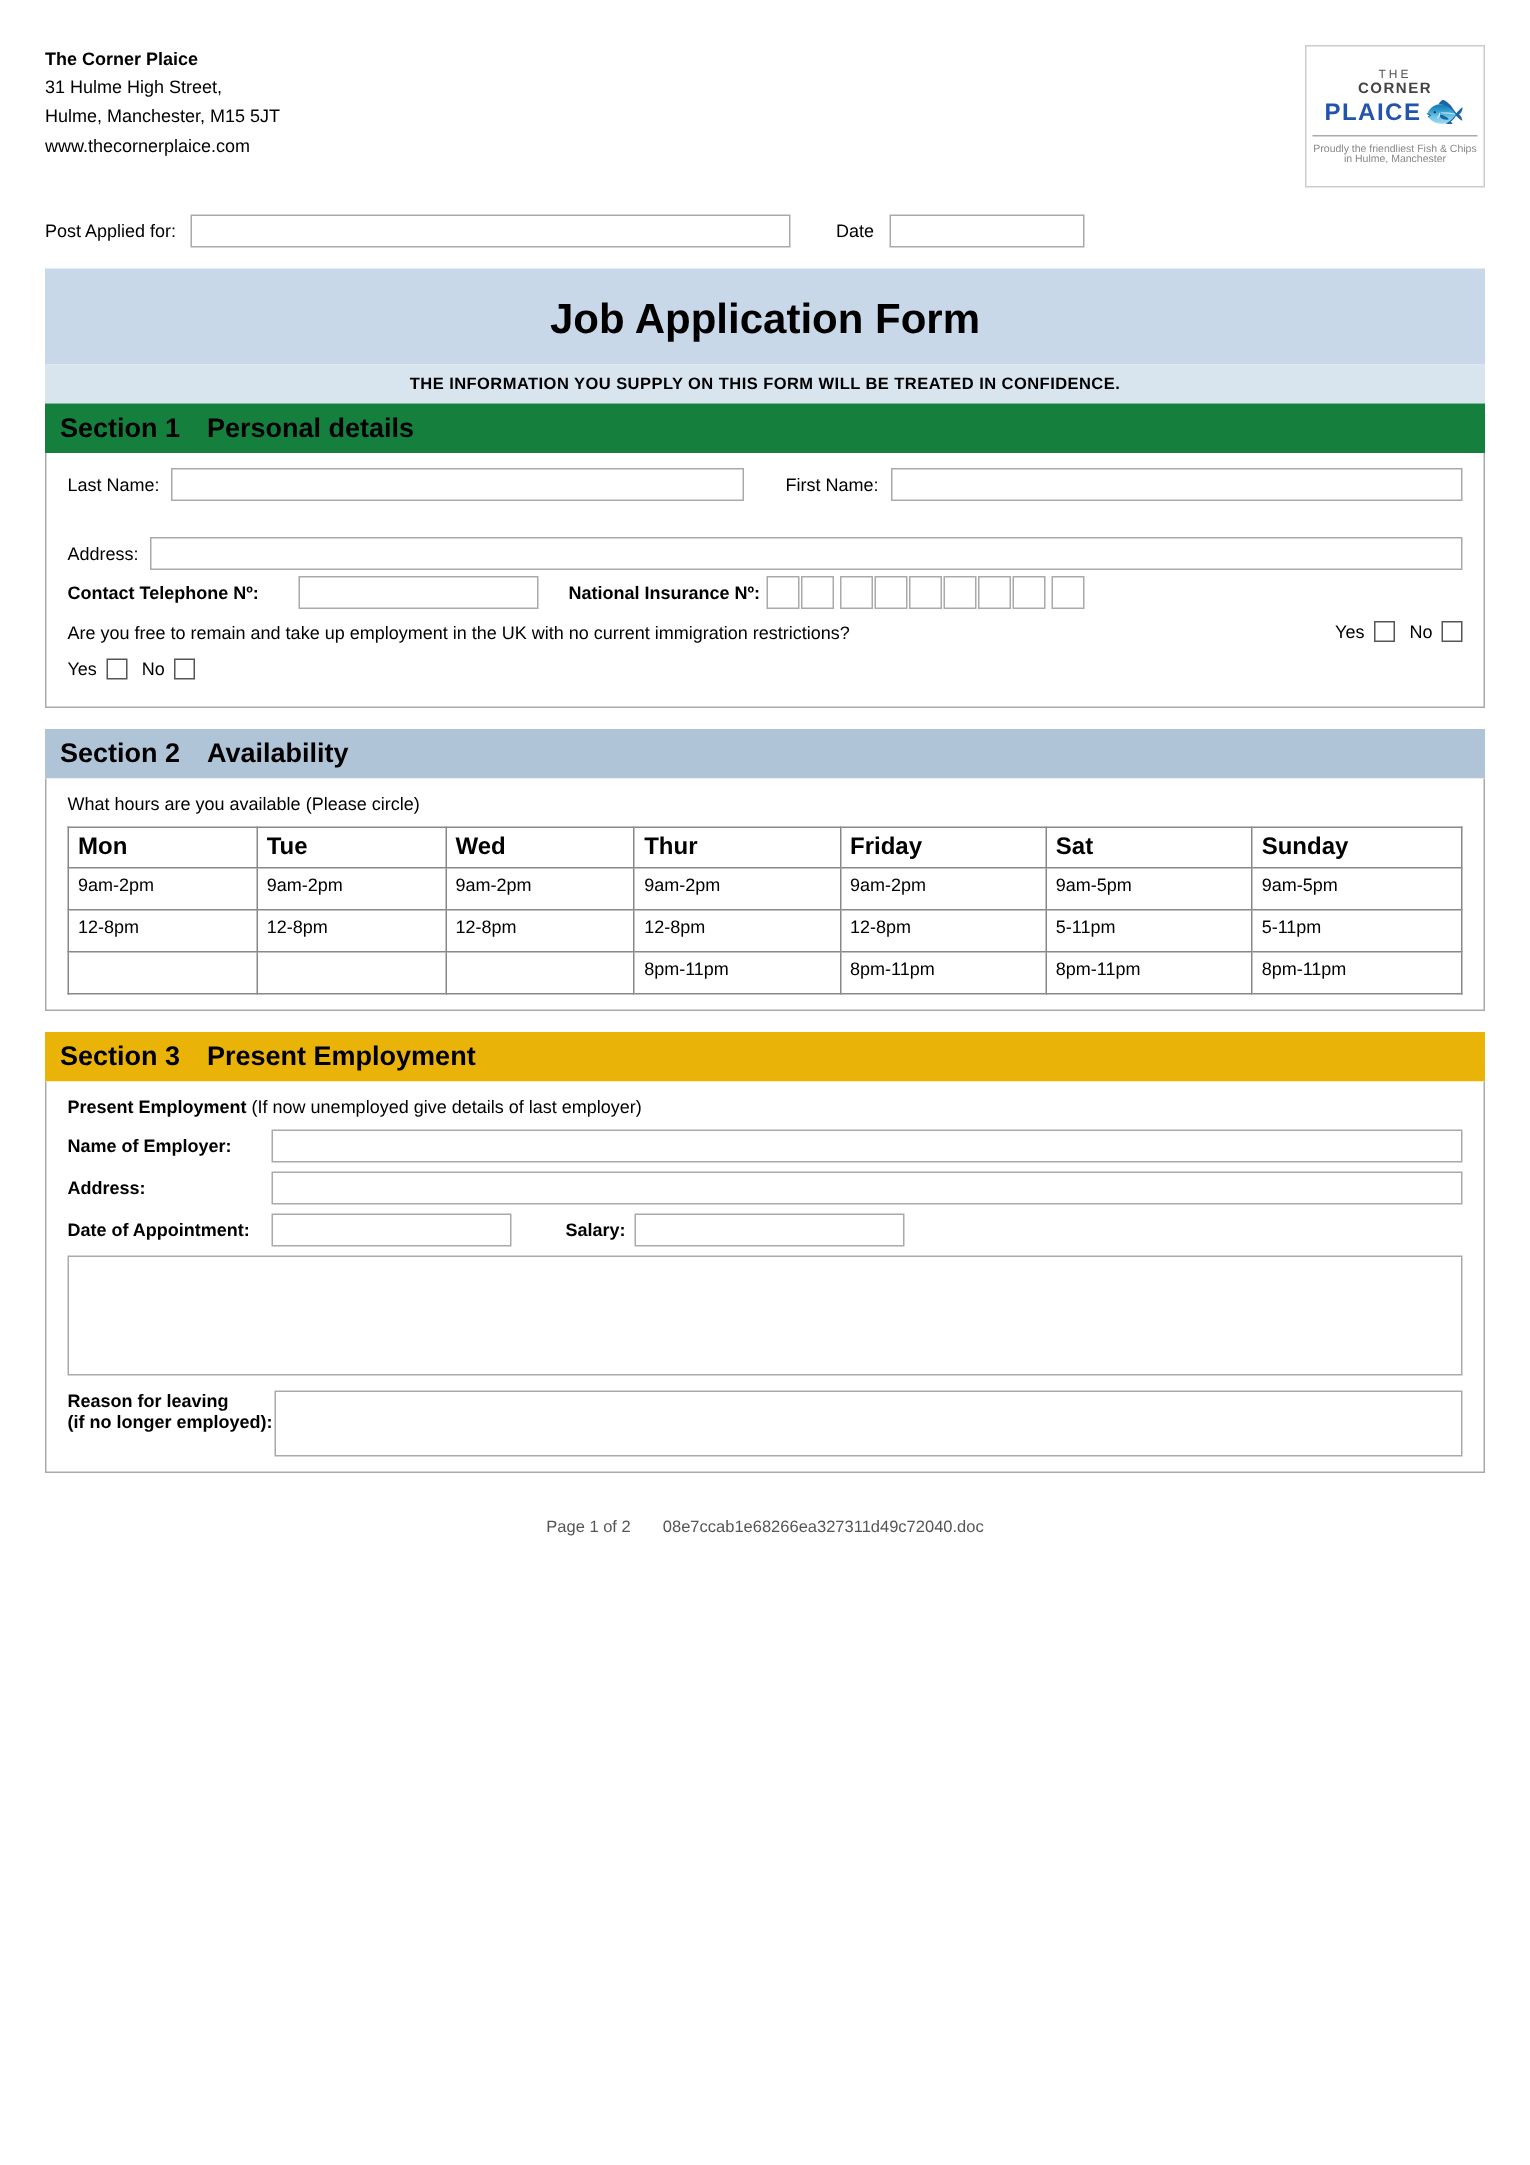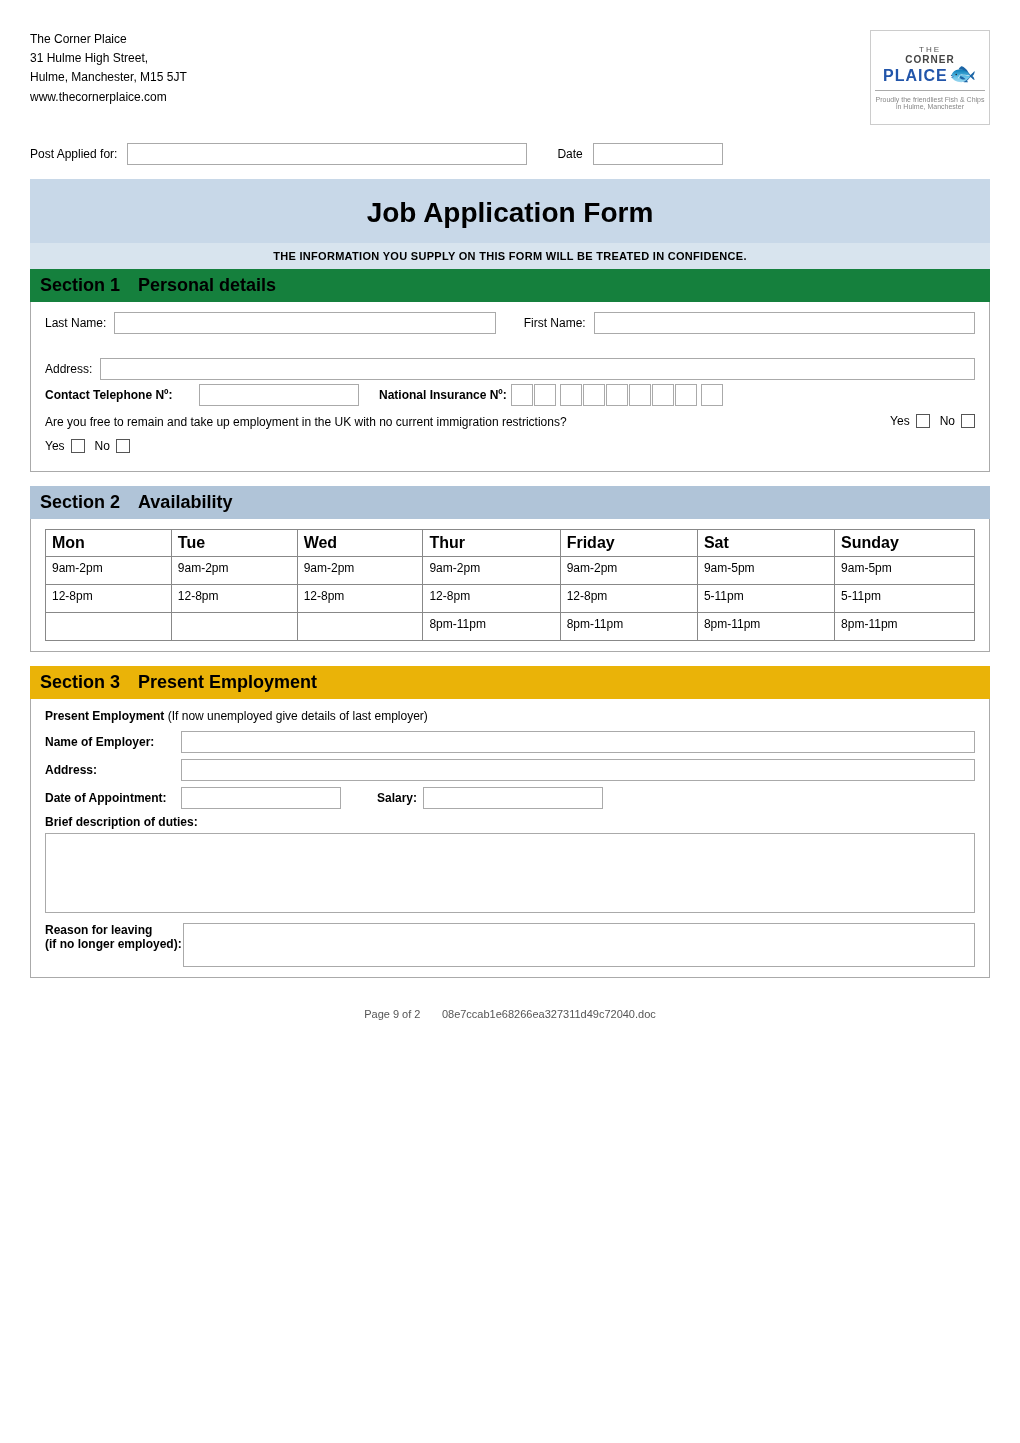--- a/index.html
+++ b/index.html
@@ -20,21 +20,21 @@
       display: flex;
       justify-content: space-between;
       align-items: flex-start;
       margin-bottom: 18px;
     }
     .header-address {
       font-size: 12px;
       line-height: 1.6;
     }
     .header-address strong {
-      font-weight: normal;
+      font-weight: bold;
     }
     .logo-box {
       width: 120px;
       height: 95px;
       border: 1px solid #ccc;
       display: flex;
       flex-direction: column;
       align-items: center;
       justify-content: center;
       font-size: 10px;
@@ -464,20 +464,21 @@
         <div class="checkbox-square"></div>
       </div>
     </div>
   </div>
 
   <div class="section2-header">
     <span class="section-number">Section 2</span>
     <span class="section-title">Availability</span>
   </div>
   <div class="section2-body">
+    <div class="availability-note">What hours are you available (Please circle)</div>
     <table class="avail-table">
       <thead>
         <tr>
           <th>Mon</th>
           <th>Tue</th>
           <th>Wed</th>
           <th>Thur</th>
           <th>Friday</th>
           <th>Sat</th>
           <th>Sunday</th>
@@ -535,30 +536,29 @@
       <div class="emp-input"></div>
     </div>
 
     <div class="date-appt-salary-row">
       <label class="date-appt-label">Date of Appointment:</label>
       <div class="date-appt-input"></div>
       <label class="salary-label">Salary:</label>
       <div class="salary-input"></div>
     </div>
 
-    <div class="emp-duties-label">Brief description of duties:</div>
     <div class="emp-duties-box"></div>
 
     <div class="emp-reason-row">
       <label class="emp-reason-label">
         <strong>Reason for leaving</strong><br>
         <span>(if no longer employed):</span>
       </label>
       <div class="emp-reason-input"></div>
     </div>
   </div>
 
   <div class="footer">
-    <span>Page 9 of 2</span>
+    <span>Page 1 of 2</span>
     &nbsp;&nbsp;&nbsp;&nbsp;&nbsp;
     <span>08e7ccab1e68266ea327311d49c72040.doc</span>
   </div>
 </div>
 
 </body></html>

